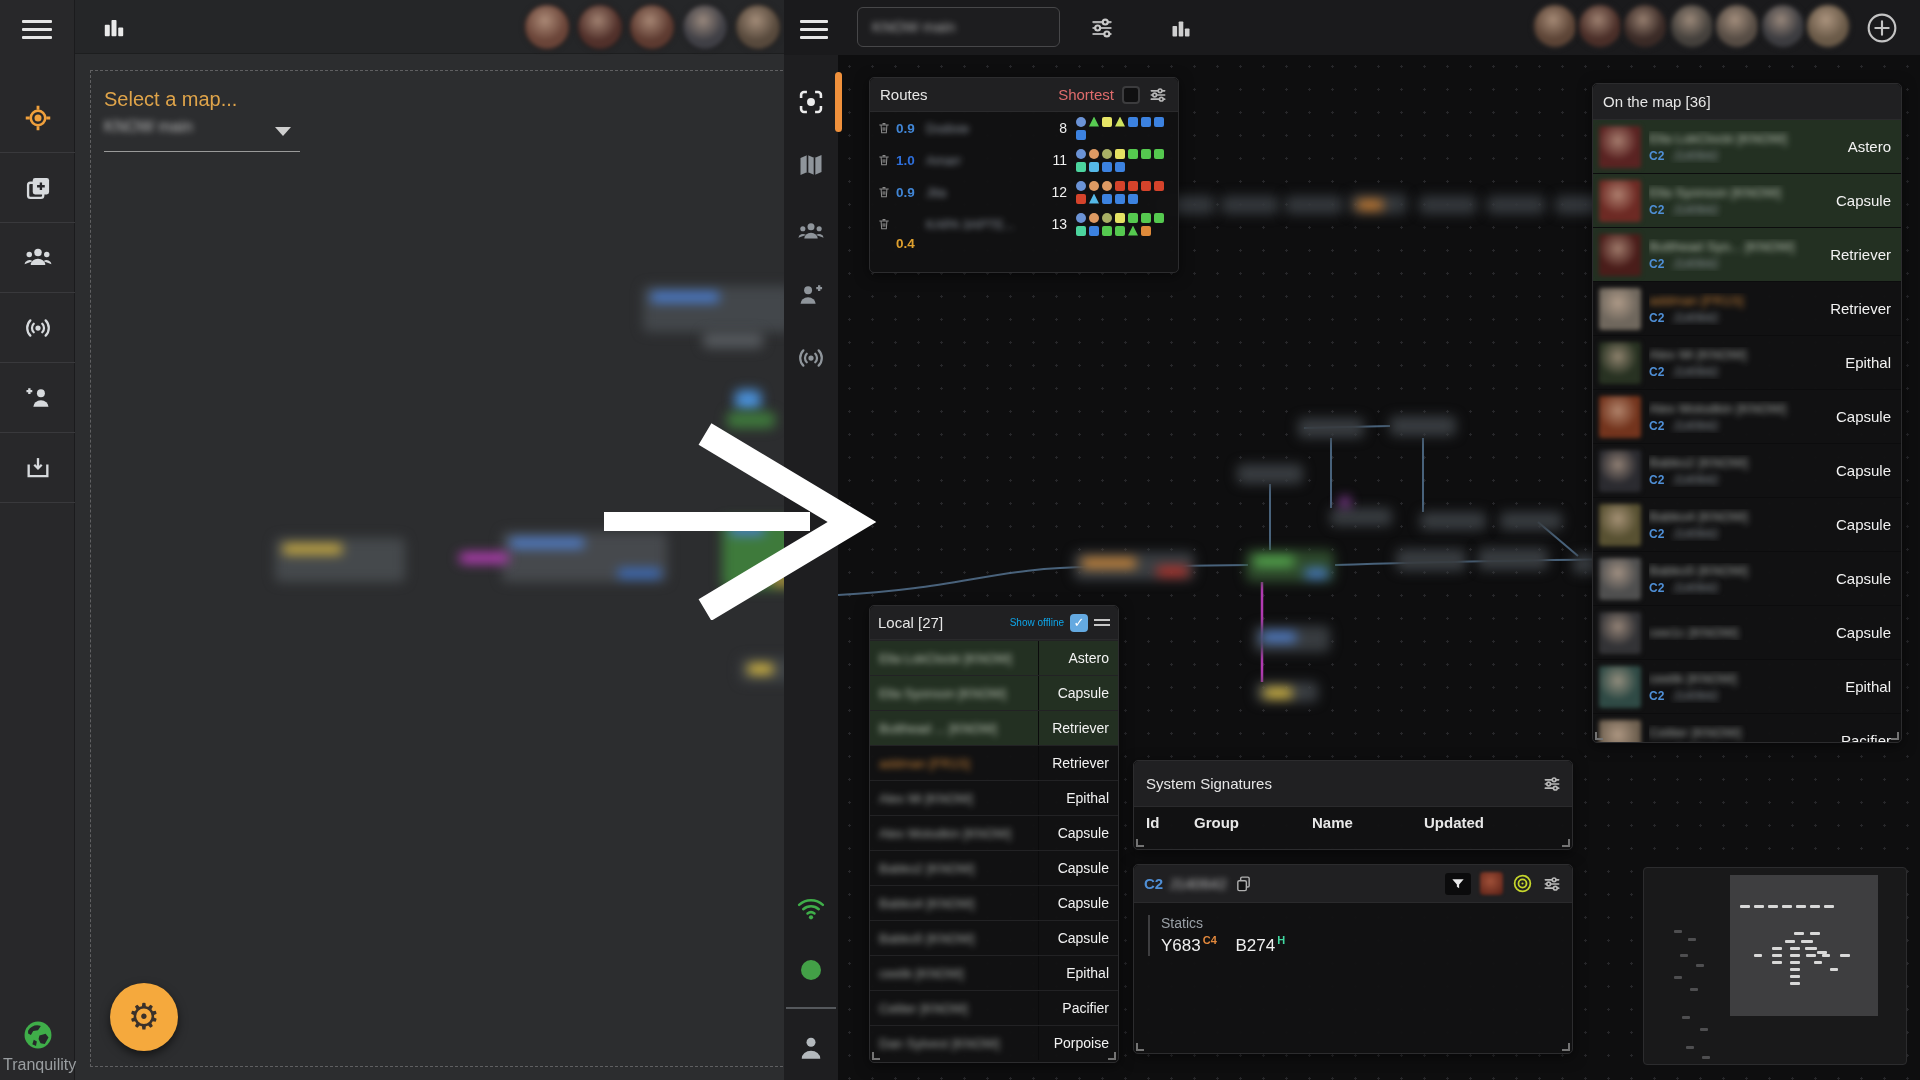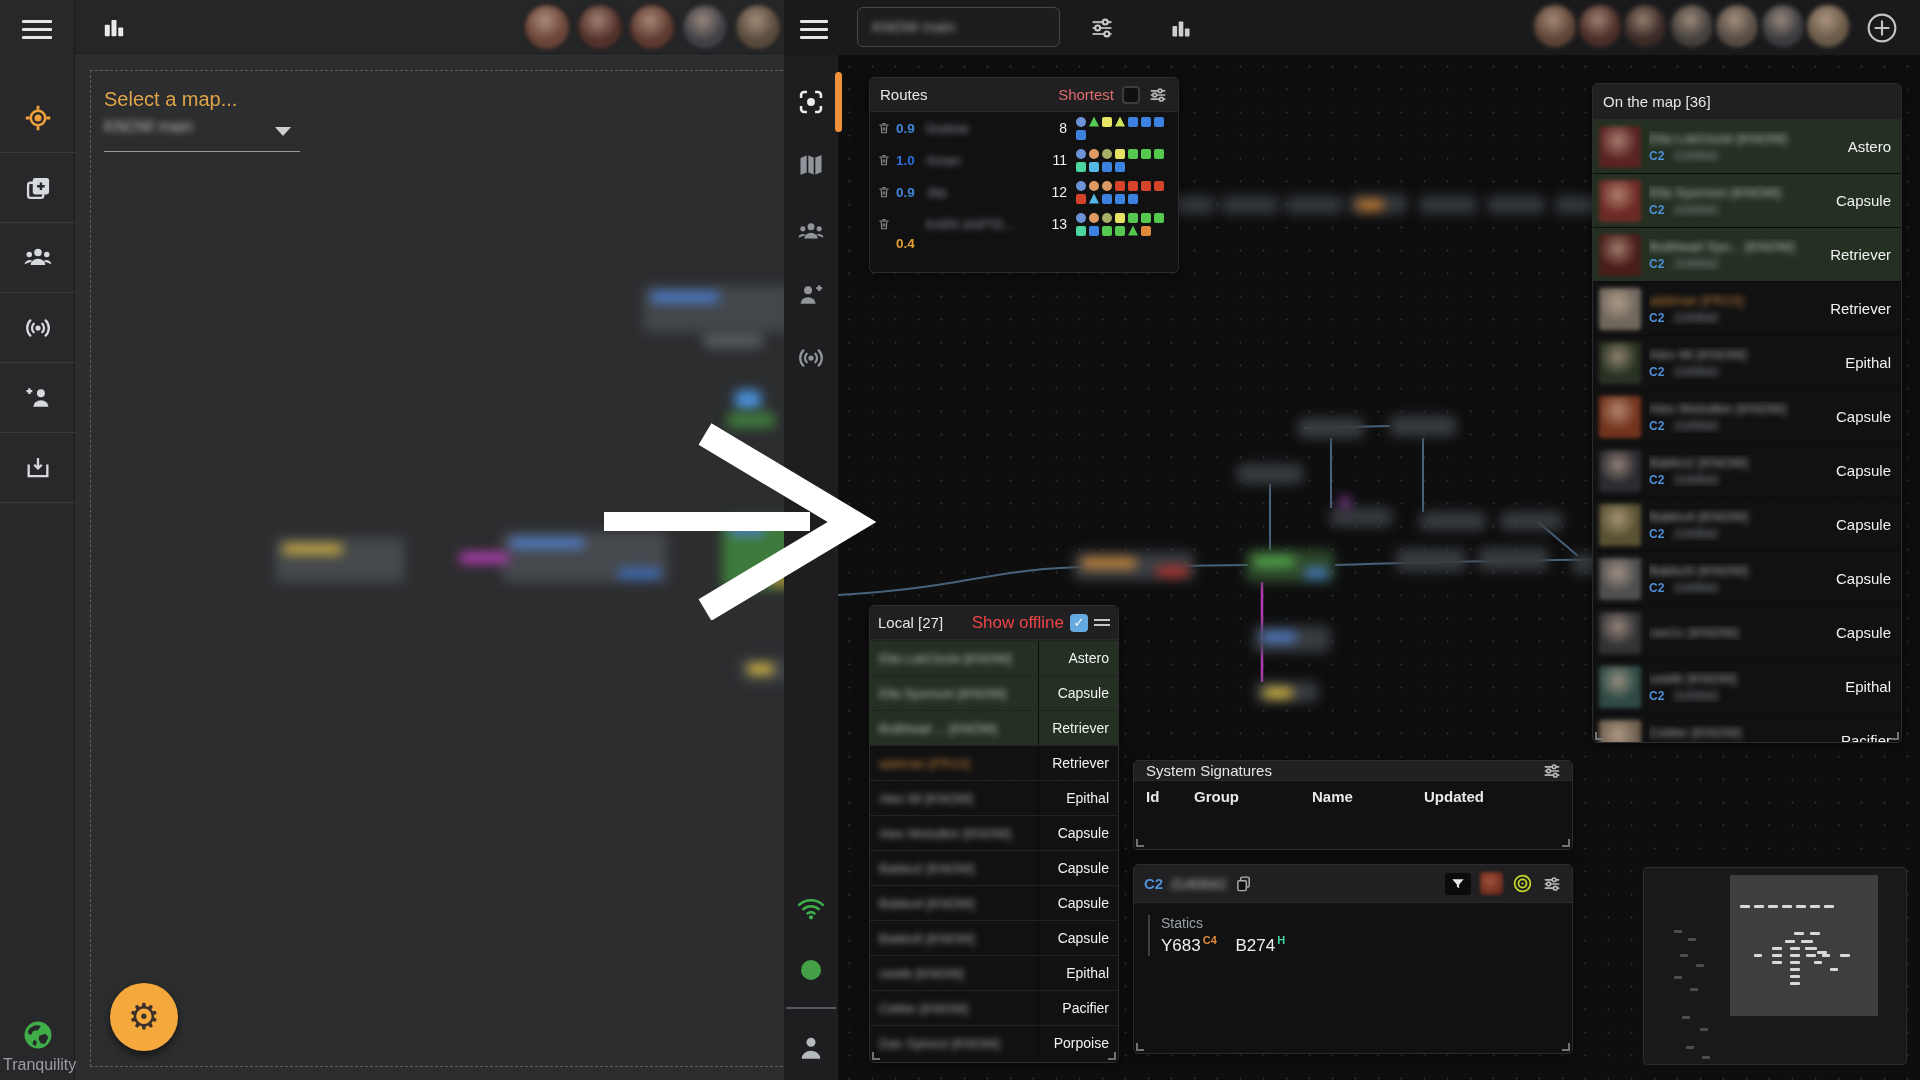--- a/index.html
+++ b/index.html
@@ -77,21 +77,21 @@
   .rrow .dest { flex:1; font-size:13px; color:#9aa2ac; white-space:nowrap; overflow:hidden; }
   .rrow .jumps { width:22px; text-align:right; font-size:14px; color:#f0f0f0; }
   .chips { width:95px; display:flex; flex-wrap:wrap; gap:3px 3px; margin-left:4px; }
   .chip { width:10px; height:10px; border-radius:2px; }
   .chip.circle { border-radius:50%; }
   .chip.triangle { border-radius:0; clip-path:polygon(50% 0,100% 100%,0 100%); }
 
   
   #local { left:31px; top:550px; width:250px; height:458px; }
   #local .phead { padding:0 8px; gap:6px; }
-  #show-offline { font-size:17px; color:#ef4444; margin-left:auto; }
+  #show-offline { font-size:10px; color:#0ea5e9; margin-left:auto; }
   .menu-sm { width:16px; display:flex; flex-direction:column; gap:3px; cursor:pointer; }
   .menu-sm i { height:2px; background:#c6c6c6; }
   .lrow { display:flex; height:35px; border-top:1px solid #222224; }
   .lrow:first-child { border-top:none; }
   .lrow .nm { flex:1; display:flex; align-items:center; padding-left:9px; font-size:13px; overflow:hidden; white-space:nowrap; }
   .lrow .ship { width:80px; display:flex; align-items:center; justify-content:flex-end; padding-right:9px; font-size:14px; color:#f2f2f2; border-left:1px solid #0b0b0c; }
   .lrow.hl, .orow.hl { background:#233022; }
 
   
   #onmap { left:754px; top:28px; width:310px; height:660px; overflow:hidden; }
@@ -100,21 +100,21 @@
   .orow .oava { width:42px; height:42px; border-radius:3px; margin:0 8px 0 6px; filter:blur(2px); flex:none; }
   .orow .mid { flex:1; overflow:hidden; }
   .orow .nm { font-size:13.5px; white-space:nowrap; }
   .orow .sys { font-size:12px; margin-top:3px; }
   .orow .sys .cls { font-weight:bold; color:#4f8fd6; margin-right:5px; }
   .orow .sys .jnm { color:#9aa2a8; }
   .orow .ship { width:92px; text-align:right; padding-right:10px; font-size:15px; color:#f2f2f2; }
 
   
   #sigs { left:295px; top:705px; width:440px; height:90px; }
-  #sigs .phead { height:20px;padding-left:12px; }
+  #sigs .phead { height:46px;padding-left:12px; }
   .sig-cols { display:flex; align-items:center; height:30px; font-size:15px; font-weight:bold; color:#e8e8e8; }
   .sig-cols span:nth-child(1){ width:60px; padding-left:12px; }
   .sig-cols span:nth-child(2){ width:118px; }
   .sig-cols span:nth-child(3){ width:112px; }
 
   
   #sysinfo { left:295px; top:809px; width:440px; height:190px; }
   #sysinfo .phead { height:38px; }
   #sys-class { font-size:15px; font-weight:bold; color:#4f8fd6; }
   #sys-name { font-size:15px; color:#cfcfcf; margin-left:-2px; }

